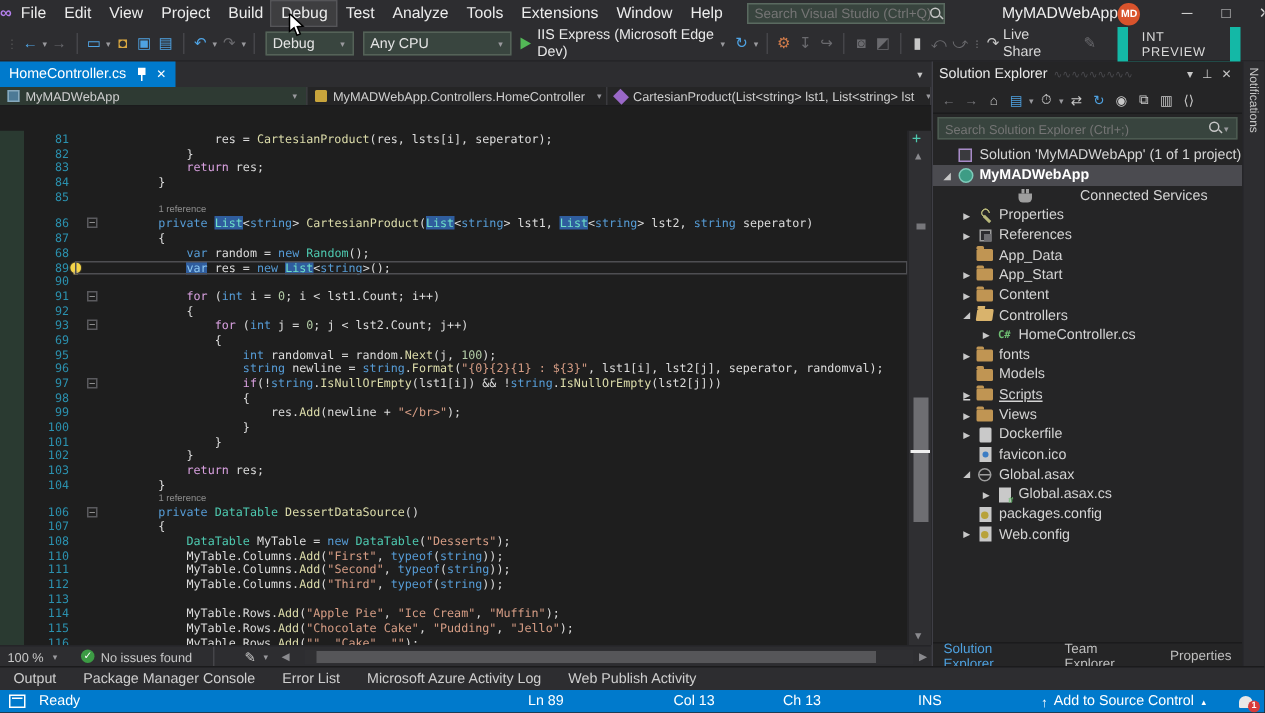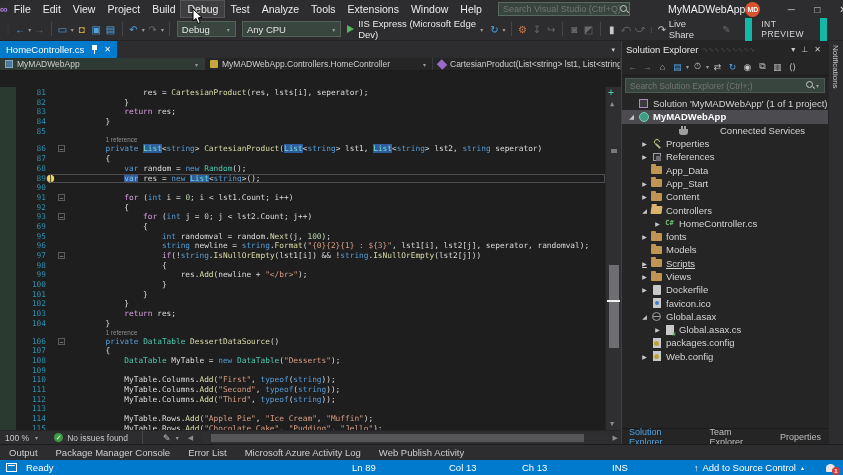--- a/index.html
+++ b/index.html
@@ -46,21 +46,21 @@
   .editor-col { width:621px; display:flex; flex-direction:column; background:#1E1E1E; min-height:0; }
 
   .tabstrip { height:17px; background:#2D2D30; display:flex; align-items:flex-end; }
   .tab-active { background:#007ACC; color:#fff; font-size:9.5px; height:17px; display:flex; align-items:center; padding:0 6px; }
   .tab-pin { margin-left:7px; font-size:8px; } .tab-x { margin-left:6px; font-size:8px; }
   .tabstrip-dd { margin-left:auto; color:#C8C8C8; font-size:7px; padding:0 6px 4px 0; }
 
   .breadcrumb { height:13px; background:#252526; border-bottom:1px solid #1B1B1C; display:flex; font-size:8.5px; color:#CFCFCF; }
   .bc-seg { display:flex; align-items:center; padding:0 5px; border-right:1px solid #3A3A3E; flex:0 1 auto; white-space:nowrap; overflow:hidden; }
   .bc-seg .dd { margin-left:auto; padding-left:8px; }
-  .bc1 { width:205px; background:#2E3A33; } .bc2 { width:228px; } .bc3 { flex:1; }
+  .bc1 { width:205px; background:#2E3A33; } .bc2 { width:200px; } .bc3 { flex:1; }
   .bc-ic { width:8px; height:8px; margin-right:4px; flex:0 0 8px; }
   .bc-ic.proj { background:#4C7A96; border:1px solid #86A9BD; }
   .bc-ic.cls { background:#C8A43C; border-radius:1px; }
   .bc-ic.meth { background:#9A68C8; transform:rotate(45deg); width:7px; height:7px; }
 
   .code-wrap { flex:1; position:relative; overflow:hidden; background:#1E1E1E; font-family:"DejaVu Sans Mono", monospace;margin-top:16px; }
   .ind-strip { position:absolute; left:0; top:0; bottom:0; width:16px; background:#2A3A31; }
   .code-lines { position:absolute; left:0; top:1px; right:16px; }
   .code-row { height:9.7px; line-height:9.7px; font-size:7.8px; white-space:pre; display:flex; position:relative; }
   .code-row.cur::after { content:''; position:absolute; left:50px; right:0; top:0; bottom:0; border:1px solid #4E4E52; }
@@ -305,21 +305,20 @@
             <div class="code-row"><span class="gutter">99</span><span class="bulb-slot"></span><span class="fold-slot"></span><span class="code-text"><span class="tok-p">                        res.</span><span class="tok-m">Add</span><span class="tok-p">(newline + </span><span class="tok-s">"&lt;/br&gt;"</span><span class="tok-p">);</span></span></div>
             <div class="code-row"><span class="gutter">100</span><span class="bulb-slot"></span><span class="fold-slot"></span><span class="code-text"><span class="tok-p">                    }</span></span></div>
             <div class="code-row"><span class="gutter">101</span><span class="bulb-slot"></span><span class="fold-slot"></span><span class="code-text"><span class="tok-p">                }</span></span></div>
             <div class="code-row"><span class="gutter">102</span><span class="bulb-slot"></span><span class="fold-slot"></span><span class="code-text"><span class="tok-p">            }</span></span></div>
             <div class="code-row"><span class="gutter">103</span><span class="bulb-slot"></span><span class="fold-slot"></span><span class="code-text"><span class="tok-p">            </span><span class="tok-c">return</span><span class="tok-p"> res;</span></span></div>
             <div class="code-row"><span class="gutter">104</span><span class="bulb-slot"></span><span class="fold-slot"></span><span class="code-text"><span class="tok-p">        }</span></span></div>
             <div class="lens-row" style="padding-left: 105.6px;">1 reference</div>
             <div class="code-row"><span class="gutter">106</span><span class="bulb-slot"></span><span class="fold-slot"><span class="foldbox">–</span></span><span class="code-text"><span class="tok-p">        </span><span class="tok-k">private</span><span class="tok-p"> </span><span class="tok-t">DataTable</span><span class="tok-p"> </span><span class="tok-m">DessertDataSource</span><span class="tok-p">()</span></span></div>
             <div class="code-row"><span class="gutter">107</span><span class="bulb-slot"></span><span class="fold-slot"></span><span class="code-text"><span class="tok-p">        {</span></span></div>
             <div class="code-row"><span class="gutter">108</span><span class="bulb-slot"></span><span class="fold-slot"></span><span class="code-text"><span class="tok-p">            </span><span class="tok-t">DataTable</span><span class="tok-p"> MyTable = </span><span class="tok-k">new</span><span class="tok-p"> </span><span class="tok-t">DataTable</span><span class="tok-p">(</span><span class="tok-s">"Desserts"</span><span class="tok-p">);</span></span></div>
-            <div class="code-row"><span class="gutter">109</span><span class="bulb-slot"></span><span class="fold-slot"></span><span class="code-text"></span></div>
             <div class="code-row"><span class="gutter">110</span><span class="bulb-slot"></span><span class="fold-slot"></span><span class="code-text"><span class="tok-p">            MyTable.Columns.</span><span class="tok-m">Add</span><span class="tok-p">(</span><span class="tok-s">"First"</span><span class="tok-p">, </span><span class="tok-k">typeof</span><span class="tok-p">(</span><span class="tok-k">string</span><span class="tok-p">));</span></span></div>
             <div class="code-row"><span class="gutter">111</span><span class="bulb-slot"></span><span class="fold-slot"></span><span class="code-text"><span class="tok-p">            MyTable.Columns.</span><span class="tok-m">Add</span><span class="tok-p">(</span><span class="tok-s">"Second"</span><span class="tok-p">, </span><span class="tok-k">typeof</span><span class="tok-p">(</span><span class="tok-k">string</span><span class="tok-p">));</span></span></div>
             <div class="code-row"><span class="gutter">112</span><span class="bulb-slot"></span><span class="fold-slot"></span><span class="code-text"><span class="tok-p">            MyTable.Columns.</span><span class="tok-m">Add</span><span class="tok-p">(</span><span class="tok-s">"Third"</span><span class="tok-p">, </span><span class="tok-k">typeof</span><span class="tok-p">(</span><span class="tok-k">string</span><span class="tok-p">));</span></span></div>
             <div class="code-row"><span class="gutter">113</span><span class="bulb-slot"></span><span class="fold-slot"></span><span class="code-text"></span></div>
             <div class="code-row"><span class="gutter">114</span><span class="bulb-slot"></span><span class="fold-slot"></span><span class="code-text"><span class="tok-p">            MyTable.Rows.</span><span class="tok-m">Add</span><span class="tok-p">(</span><span class="tok-s">"Apple Pie"</span><span class="tok-p">, </span><span class="tok-s">"Ice Cream"</span><span class="tok-p">, </span><span class="tok-s">"Muffin"</span><span class="tok-p">);</span></span></div>
             <div class="code-row"><span class="gutter">115</span><span class="bulb-slot"></span><span class="fold-slot"></span><span class="code-text"><span class="tok-p">            MyTable.Rows.</span><span class="tok-m">Add</span><span class="tok-p">(</span><span class="tok-s">"Chocolate Cake"</span><span class="tok-p">, </span><span class="tok-s">"Pudding"</span><span class="tok-p">, </span><span class="tok-s">"Jello"</span><span class="tok-p">);</span></span></div>
             <div class="code-row"><span class="gutter">116</span><span class="bulb-slot"></span><span class="fold-slot"></span><span class="code-text"><span class="tok-p">            MyTable.Rows.</span><span class="tok-m">Add</span><span class="tok-p">(</span><span class="tok-s">""</span><span class="tok-p">, </span><span class="tok-s">"Cake"</span><span class="tok-p">, </span><span class="tok-s">""</span><span class="tok-p">);</span></span></div>
           </div>
         <div class="vscroll">
           <span class="vs-split">+</span>

